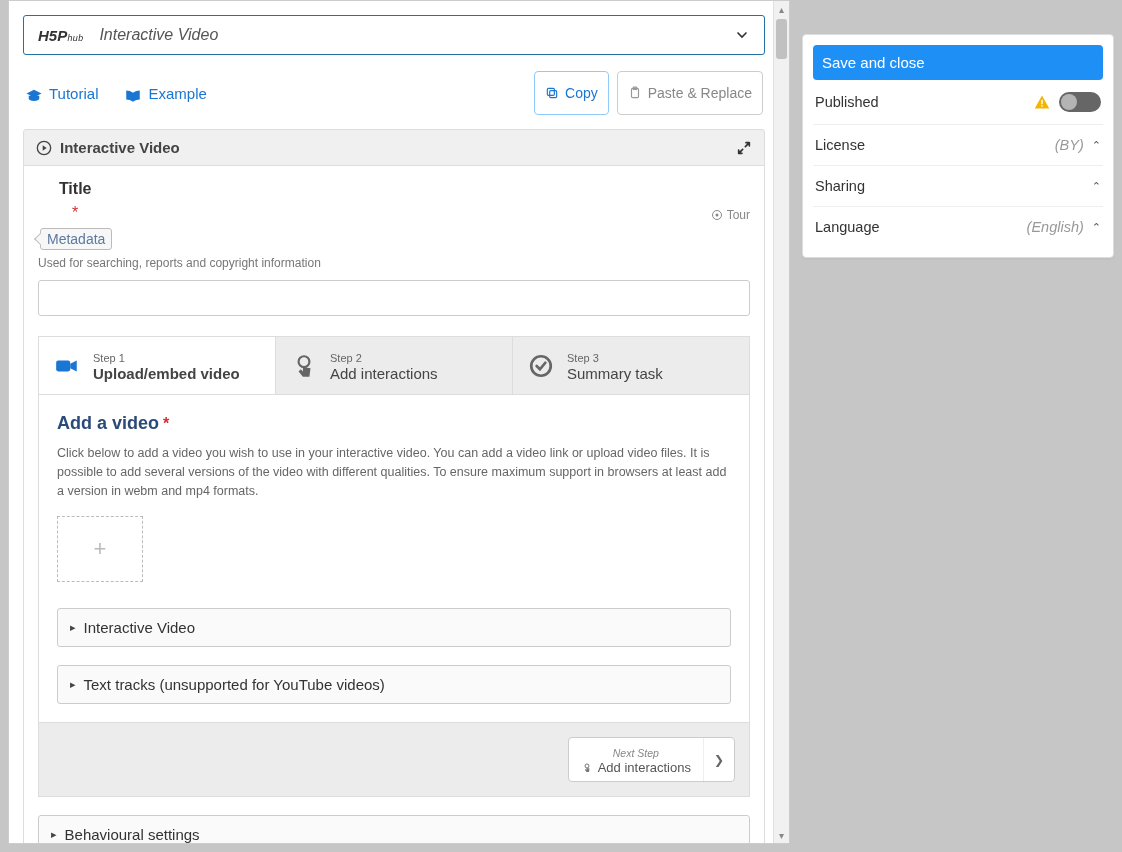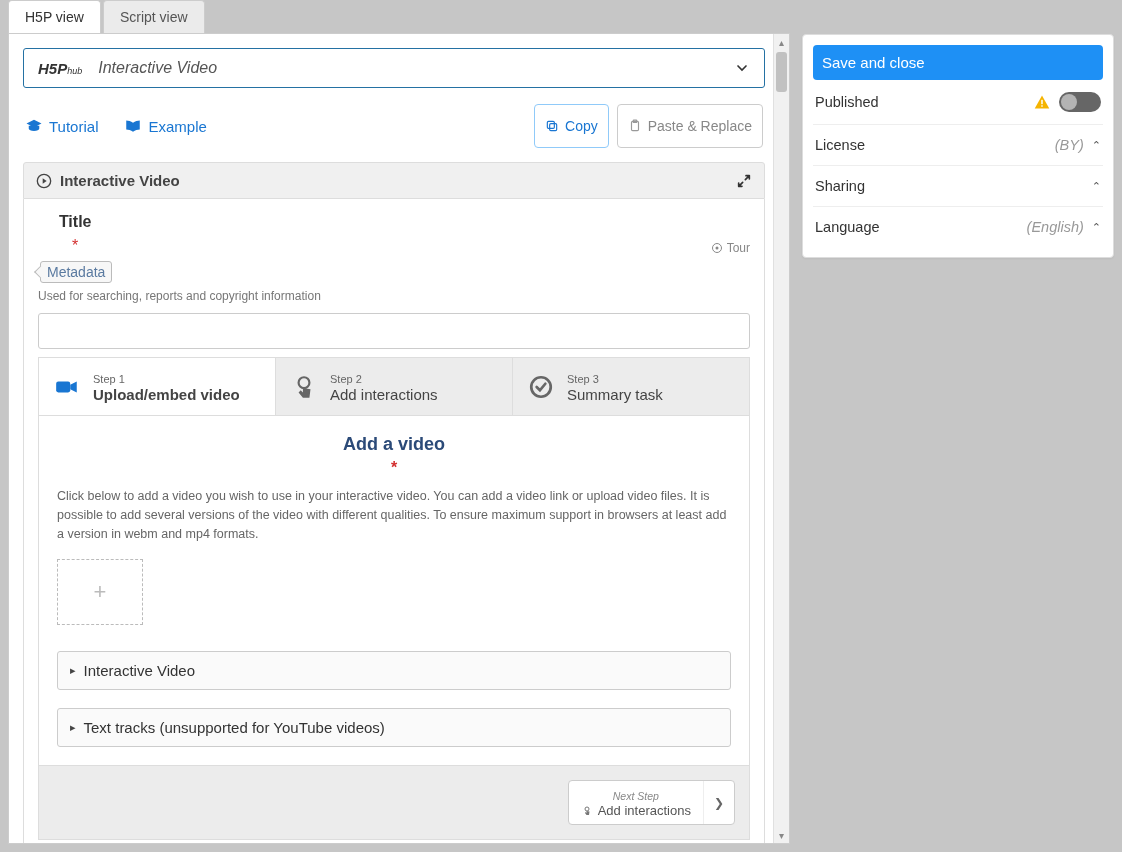--- a/index.html
+++ b/index.html
@@ -13,58 +13,58 @@
 .panel-inner { flex: 1; overflow-y: auto; padding: 14px; padding-right: 8px; }
 .scroll-track { width: 16px; background: #f1f1f1; border-left: 1px solid #e0e0e0; position: relative; }
 .scroll-thumb { position: absolute; left: 2px; right: 2px; top: 2px; height: 40px; background: #c1c1c1; border-radius: 3px; }
 .scroll-arrow { position: absolute; left: 0; right: 0; height: 16px; display:flex; align-items:center; justify-content:center; color:#888; font-size:10px; cursor:pointer; }
 .scroll-arrow.up { top: 0; }
 .scroll-arrow.down { bottom: 0; }
 
 .hub-select { border: 1px solid #2471a3; border-radius: 3px; display: flex; align-items: center; padding: 10px 14px; justify-content: space-between; cursor: pointer; }
 .hub-left { display: flex; align-items: center; gap: 10px; }
 .hub-logo { font-weight: bold; font-style: italic; font-size: 15px; display: inline-flex; align-items: baseline; }
-.hub-logo sub { font-size: 9px; font-weight: normal; }
+.hub-logo sub { font-size: 9px; font-weight: normal; font-family: Liberation Mono, monospace; }
 .hub-title { font-style: italic; color: #555; font-size: 16px; margin-left: 6px; }
 
 .toolbar { display: flex; align-items: center; justify-content: space-between; padding: 16px 2px 14px 2px; }
 .toolbar-left { display: flex; gap: 26px; }
-.tb-link { color: #1976d2; display: flex; align-items: flex-start; gap: 6px; cursor: pointer; font-size: 15px; }
+.tb-link { color: #1976d2; display: flex; align-items: flex-end; gap: 6px; cursor: pointer; font-size: 15px; }
 .toolbar-right { display: flex; gap: 8px; }
 .btn { border: 1px solid #ccc; border-radius: 4px; background: #fff; padding: 13px 10px; display: flex; align-items: center; gap: 6px; cursor: pointer; font-size: 14px; }
 .btn.copy { border-color: #90caf9; color: #1976d2; }
 .btn.paste { color: #888; }
 
 .section-hdr { background: #f0f0f0; border: 1px solid #ddd; border-radius: 3px 3px 0 0; padding: 9px 12px; display: flex; align-items: center; justify-content: space-between; font-size: 15px; font-weight: 600; color: #444; }
 .section-hdr-left { display: flex; align-items: center; gap: 8px; }
 .expand-icon { cursor: pointer; font-size: 16px; }
 
 .form-area { border: 1px solid #ddd; border-top: none; padding: 14px 14px 2px 14px; }
 .title-row { display: flex; align-items: center; justify-content: space-between; }
 .title-left { display: flex; align-items: center; gap: 6px; flex-direction: column; }
 .title-label { font-weight: 600; font-size: 16px; }
 .req { color: #d32f2f; font-size: 16px; }
 .meta-badge { border: 1px solid #bbb; color: #5a7aa0; font-size: 14px; padding: 2px 6px; border-radius: 3px; cursor: pointer; background:#f7f7f7; position:relative; margin-left:2px; }
 .meta-badge:before { content:""; position:absolute; left:-5px; top:50%; width:8px; height:8px; background:#f7f7f7; border-left:1px solid #bbb; border-bottom:1px solid #bbb; transform: translateY(-50%) rotate(45deg); }
 .tour { color: #888; font-size: 12px; display: flex; align-items: center; gap: 4px; cursor: pointer; }
 .title-help { color: #777; font-size: 12px; margin: 6px 0 10px 0; }
 .title-input { width: 100%; border: 1px solid #ccc; border-radius: 3px; height: 36px; font-size: 14px; padding: 0 8px; }
 
-.steps { display: flex; border: 1px solid #ddd; margin-top: 8px; }
+.steps { display: flex; border: 1px solid #ddd; margin-top: 20px; }
 .step { flex: 1; display: flex; align-items: center; gap: 12px; padding: 12px 14px; border-right: 1px solid #ddd; background: #ececec; cursor: pointer; }
 .step:last-child { border-right: none; }
 .step.active { background: #fff; }
 .step-icon { width: 28px; height: 28px; display: flex; align-items: center; justify-content: center; }
 .step-icon svg { width: 26px; height: 26px; }
 .step-txt small { font-size: 11px; color: #666; }
 .step-txt div { font-size: 15px; color: #444; }
 .step.active .step-txt div { font-weight: 600; }
 
 .step-body { border: 1px solid #ddd; border-top: none; padding: 18px 18px 0 18px; }
-.addv-title { color: #2b4a78; font-size: 18px; font-weight: 600; display: flex; align-items: center; gap: 4px; flex-direction: column; }
+.addv-title { color: #2b4a78; font-size: 18px; font-weight: 600; display: flex; align-items: center; gap: 4px; }
 .addv-desc { color: #666; font-size: 12.5px; margin: 10px 0 16px 0; line-height: 1.5; }
 .add-box { width: 86px; height: 66px; border: 1px dashed #bbb; display: flex; align-items: center; justify-content: center; color: #bbb; font-size: 22px; cursor: pointer; margin-bottom: 26px; }
 
 .collapsible { border: 1px solid #ccc; border-radius: 3px; background:#fafafa; padding: 10px 12px; display: flex; align-items: center; gap: 8px; cursor: pointer; font-size: 15px; margin-bottom: 18px; }
 .col-caret { font-size: 11px; color: #444; }
 
 .step-footer { background: #ececec; border: 1px solid #ddd; border-top: none; padding: 14px; display: flex; justify-content: flex-end; margin-bottom: 18px; }
 .next-btn { background: #fff; border: 1px solid #ccc; border-radius: 4px; display: flex; align-items: stretch; cursor: pointer; text-align: center; }
 .next-body { padding: 6px 12px 6px 12px; }
 .next-body small { font-size: 10.5px; color: #888; font-style: italic; }
@@ -83,24 +83,20 @@
 .toggle:after { content: ""; position: absolute; left: 2px; top: 2px; width: 16px; height: 16px; background: #b4b4b4; border-radius: 50%; }
 .warn-triangle { width: 18px; height: 16px; }
 
 svg { display: block; }
 </style>
 </head>
 <body>
 
 <div class="app">
   <div class="left-col">
-    <div class="tabs">
-      <div class="tab active">H5P view</div>
-      <div class="tab">Script view</div>
-    </div>
     <div class="panel">
       <div class="panel-inner">
 
         <div class="hub-select">
           <div class="hub-left">
             <span class="hub-logo">
                 <span>H5P</span>
                 <sub>hub</sub>
               </span>
             <span class="hub-title">Interactive Video</span>

